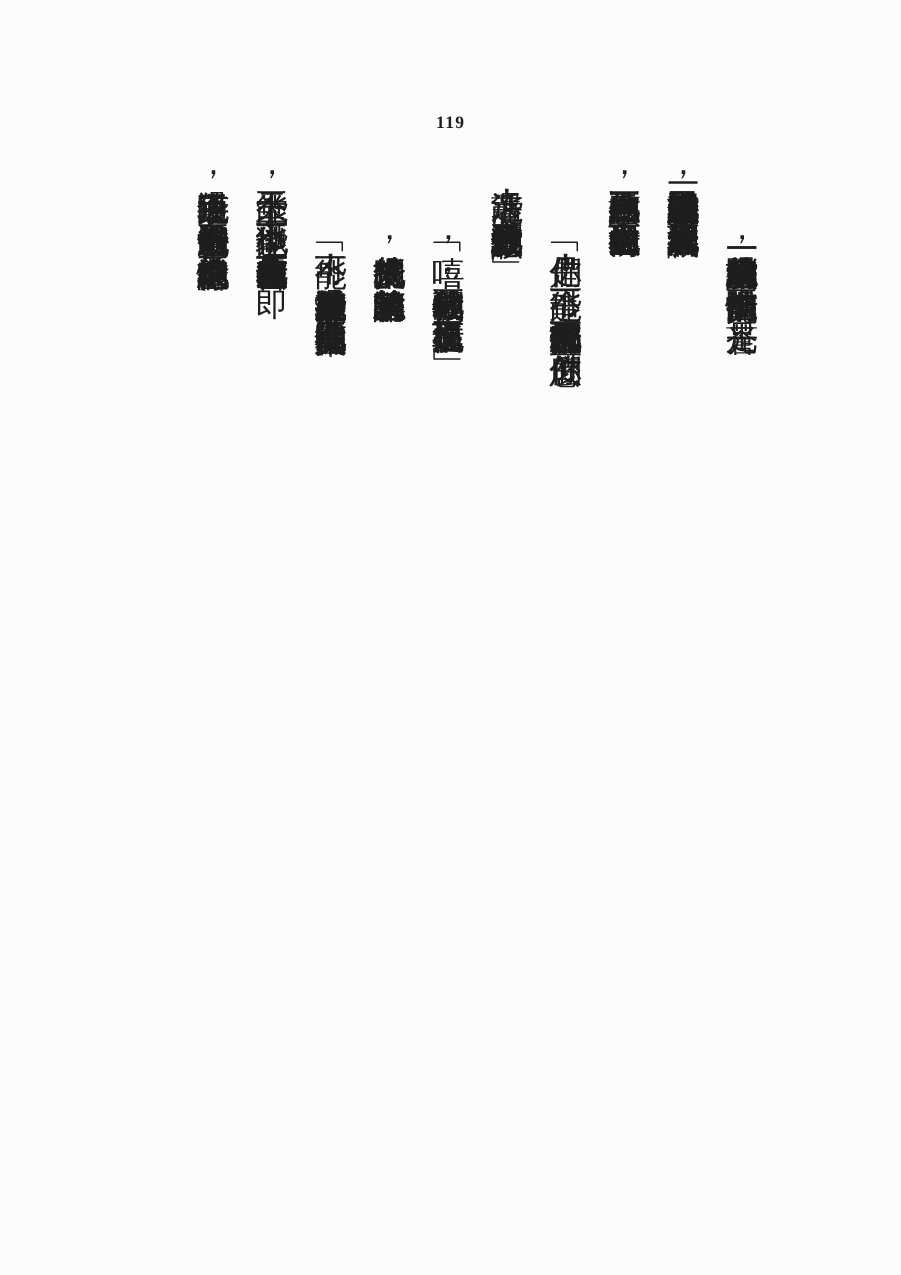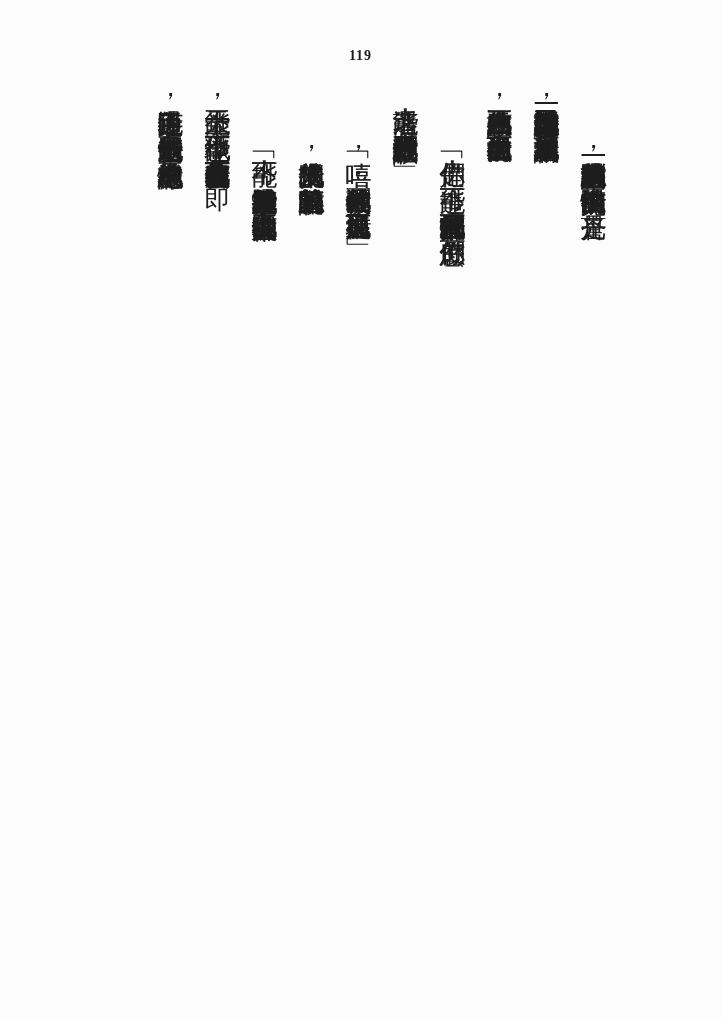--- a/index.html
+++ b/index.html
@@ -10,20 +10,21 @@
     width: 721px;
     height: 1020px;
     position: relative;
     background: #fcfcfc;
     overflow: hidden;
     font-family: "Liberation Serif", "DejaVu Serif", serif;
   }
   .page {
     position: absolute;
     inset: 0;
+    margin-top: 43px;
   }
   .page-number {
     position: absolute;
     top: 48px;
     left: 0;
     width: 100%;
     text-align: center;
     font-size: 14px;
     font-weight: bold;
     letter-spacing: 1px;

